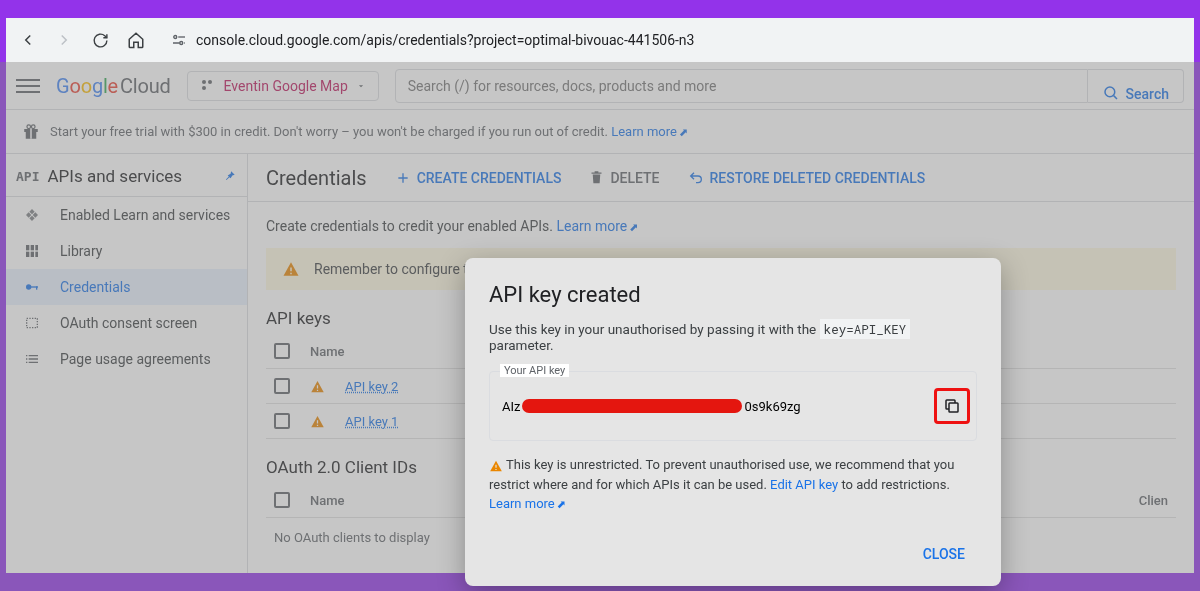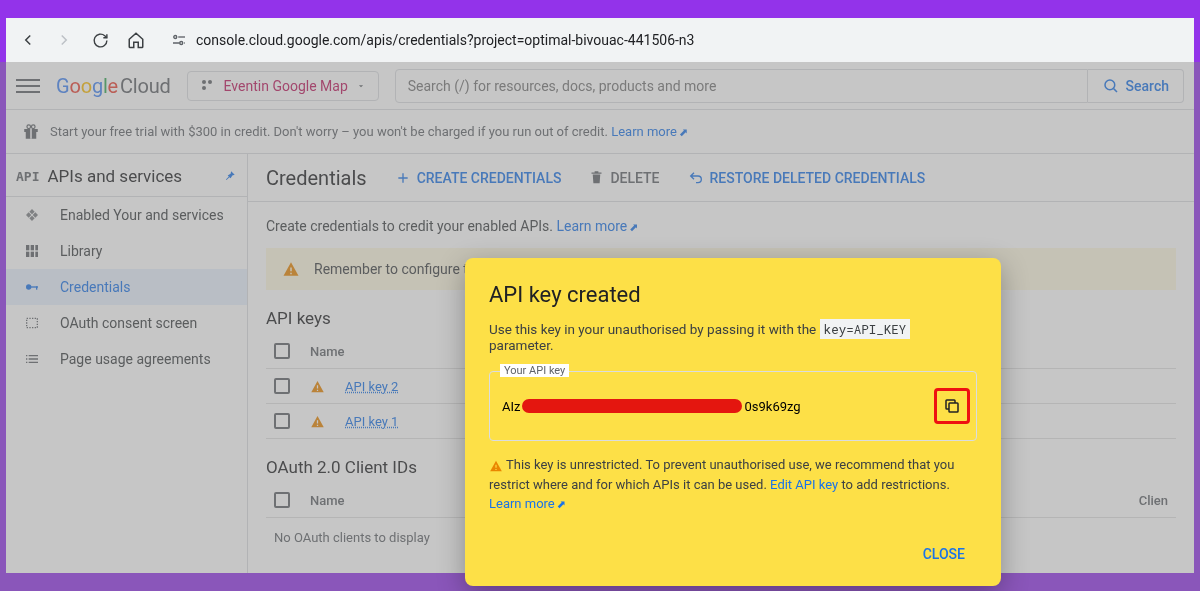--- a/index.html
+++ b/index.html
@@ -19,21 +19,21 @@
 .logo .g1 { color: #4285F4; }
 .logo .g2 { color: #EA4335; }
 .logo .g3 { color: #FBBC05; }
 .logo .g4 { color: #4285F4; }
 .logo .g5 { color: #34A853; }
 .logo .g6 { color: #EA4335; }
 .logo .cloud { color: #5f6368; font-weight: 400; margin-left: 2px; }
 .proj-picker { border: 1px solid #dadce0; border-radius: 4px; padding: 6px 12px; display: flex; align-items: center; gap: 8px; font-size: 14px; color: #be185d; cursor: pointer; }
 .search-wrap { flex: 1; display: flex; }
 .search-box { flex: 1; border: 1px solid #dadce0; border-radius: 4px 0 0 4px; padding: 8px 12px; font-size: 14px; color: #5f6368; background: #fff; }
-.search-btn { border: 1px solid #dadce0; border-left: none; border-radius: 0 4px 4px 0; padding: 0 14px; display: flex; align-items: center; gap: 6px; color: #1a73e8; font-size: 14px; font-weight: 500; cursor: pointer; background: #fff;}
+.search-btn { border: 1px solid #dadce0; border-left: none; border-radius: 0 4px 4px 0; padding: 0 14px; display: flex; align-items: flex-end; gap: 6px; color: #1a73e8; font-size: 14px; font-weight: 500; cursor: pointer; background: #fff;}
 
 .promo { height: 44px; background: #fff; border-bottom: 1px solid #dadce0; display: flex; align-items: center; padding: 0 16px; gap: 10px; font-size: 13px; color: #5f6368; }
 .promo a { color: #1a73e8; text-decoration: none; }
 
 .main { flex: 1; display: flex; min-height: 0; }
 .sidebar { width: 242px; background: #fff; border-right: 1px solid #dadce0; display: flex; flex-direction: column; padding-top: 2px;}
 .sb-title-row { display: flex; align-items: center; gap: 8px; padding: 10px 10px 10px 10px; border-bottom: 1px solid #dadce0; }
 .sb-title { font-size: 17px; font-weight: 400; color: #202124; }
 .sb-pin { color: #1a73e8; margin-left: auto; }
 .sb-item { display: flex; align-items: center; gap: 18px; padding: 10px 16px; font-size: 14px; color: #3c4043; cursor: pointer; }
@@ -54,21 +54,21 @@
 .section-h { font-size: 17px; color: #202124; margin: 18px 0 6px; }
 .table-row { border-bottom: 1px solid #e0e0e0; display: flex; align-items: center; padding: 9px 8px; gap: 20px; font-size: 13px; color: #5f6368; }
 .table-row.header { font-weight: 500; }
 .chk { width: 16px; height: 16px; border: 2px solid #5f6368; border-radius: 2px; }
 .key-link { color: #1a73e8; text-decoration: underline dotted; cursor: pointer;}
 .tri-sm { color: #ea8600; }
 .empty { padding: 12px 8px; font-size: 13px; color: #5f6368; }
 .client-head { margin-left: auto; font-weight: 500;}
 
 .overlay { position: absolute; inset: 0; top: 62px; background: rgba(128,128,128,0.45); pointer-events: none;}
-.modal { position: absolute; left: 465px; top: 258px; width: 536px; background: #fde047; border-radius: 8px; box-shadow: 0 8px 28px rgba(0,0,0,0.3); padding: 24px 24px 16px; z-index: 20; }
+.modal { position: absolute; left: 465px; top: 258px; width: 536px; background: #e5e5e5; border-radius: 8px; box-shadow: 0 8px 28px rgba(0,0,0,0.3); padding: 24px 24px 16px; z-index: 20; }
 .modal-title { font-size: 22px; font-weight: 400; color: #202124; margin-bottom: 14px; }
 .modal-desc { font-size: 13.5px; color: #3c4043; margin-bottom: 18px; }
 .modal-desc code { background: #f1f3f4; padding: 2px 4px; font-family: 'Roboto Mono', monospace; font-size: 12.5px;}
 .key-field { border: 1px solid #dadce0; border-radius: 4px; position: relative; padding: 16px 0; display: flex; align-items: center; margin-bottom: 14px;}
 .key-label { position: absolute; top: -8px; left: 10px; background: #fff; padding: 0 4px; font-size: 11px; color: #5f6368; }
 .key-val { font-family: 'Roboto Mono', monospace; font-size: 13px; padding: 10px 12px; flex: 1; display: flex; align-items: center; gap: 2px;}
 .redact { background: #e4160f; height: 14px; border-radius: 7px; display: inline-block; width: 220px;}
 .copy-btn { border: 3px solid #e11; padding: 6px; border-radius: 4px; margin-right: 6px; cursor: pointer; }
 .modal-warn { font-size: 13px; color: #3c4043; line-height: 1.5; margin-bottom: 24px;}
 .modal-warn a { color: #1a73e8; text-decoration: none; }
@@ -172,21 +172,21 @@
               <path d="M14 4l6 6-4 1-3 5-2-2-5 5-1-1 5-5-2-2 5-3 1-4z"></path>
             </svg>
           </span>
       </div>
       <div class="sb-item">
         <span class="sb-icon">
             <svg width="16" height="16" viewBox="0 0 24 24" fill="#5f6368">
               <path d="M12 3l4 4-4 4-4-4zM12 13l4 4-4 4-4-4zM3 12l4-4 4 4-4 4zM13 12l4-4 4 4-4 4z" opacity="0.8"></path>
             </svg>
           </span>
-        <span>Enabled Your and services</span>
+        <span>Enabled Learn and services</span>
       </div>
       <div class="sb-item">
         <span class="sb-icon">
             <svg width="16" height="16" viewBox="0 0 24 24" fill="#5f6368">
               <rect x="3" y="3" width="5" height="8"></rect>
               <rect x="10" y="3" width="5" height="8"></rect>
               <rect x="17" y="3" width="4" height="8"></rect>
               <rect x="3" y="13" width="5" height="8"></rect>
               <rect x="10" y="13" width="5" height="8"></rect>
               <rect x="17" y="13" width="4" height="8"></rect>

